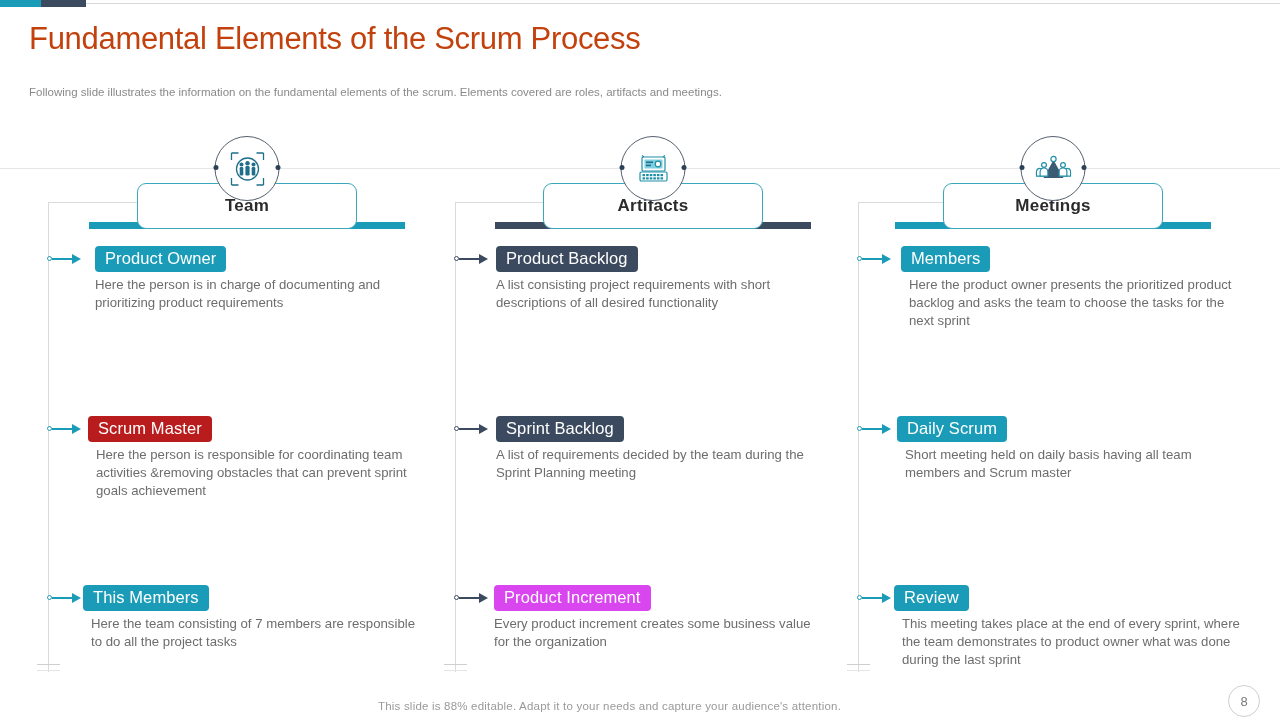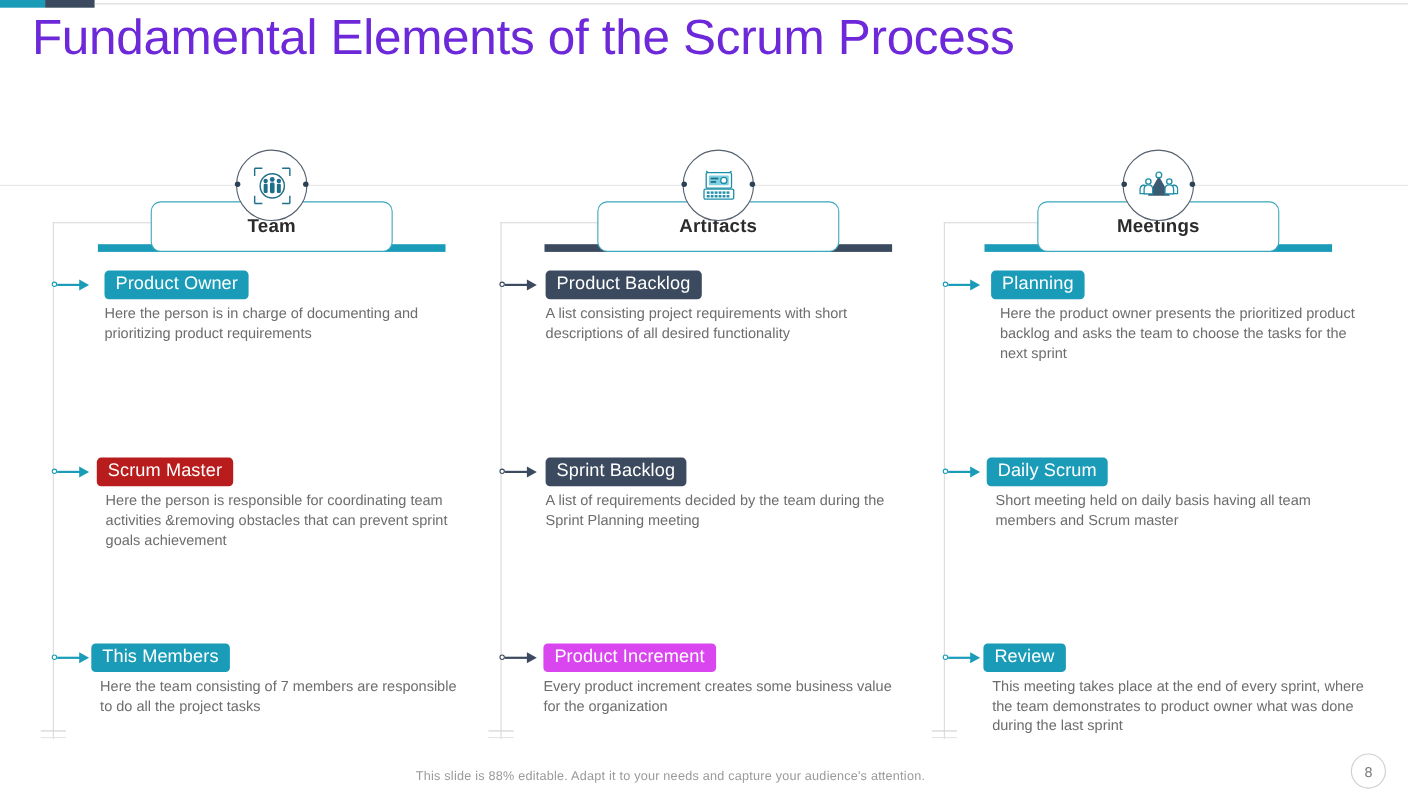--- a/index.html
+++ b/index.html
@@ -10,22 +10,22 @@
   .slide{position:absolute;inset:0;}
 
   
   .topbar{position:absolute;top:0;left:0;width:1280px;height:7px;}
   .topbar .seg-teal{position:absolute;left:0;top:0;width:41px;height:7px;background:#1a9cb8;}
   .topbar .seg-navy{position:absolute;left:41px;top:0;width:45px;height:7px;background:#3b4a5e;}
   .topbar .seg-line{position:absolute;left:86px;top:3px;width:1194px;height:1px;background:#d8d8d8;}
 
   
   .title{
-    position:absolute;left:29px;top:10px;width:1100px;
-    font-size:45px;font-weight:400;color:#6d28d9;letter-spacing:-0.3px;
+    position:absolute;left:29px;top:23px;width:1100px;
+    font-size:31px;font-weight:400;color:#c2410c;letter-spacing:-0.3px;
     line-height:1.05;white-space:nowrap;
   }
   .subtitle{
     position:absolute;left:29px;top:85px;width:1150px;
     font-size:11.5px;color:#8a8a8a;line-height:1.35;
   }
 
   
   .hrule{position:absolute;left:0;top:168px;width:1280px;height:1px;background:#e6e6e6;}
 
@@ -104,20 +104,21 @@
 
 <div class="slide">
 
   <div class="topbar">
     <div class="seg-teal"></div>
     <div class="seg-navy"></div>
     <div class="seg-line"></div>
   </div>
 
   <div class="title">Fundamental Elements of the Scrum Process</div>
+  <div class="subtitle">Following slide illustrates the information on the fundamental elements of the scrum. Elements covered are roles, artifacts and meetings.</div>
 
   <div class="hrule"></div>
 
   <div class="col-head" style="left:89px;width:316px;">
     <div class="circle">
       <div class="dot l"></div>
       <div class="dot r"></div>
       <svg width="38" height="38" viewBox="0 0 38 38" aria-hidden="true">
         <g fill="none" stroke="#1f6f8b" stroke-width="1.3">
           <path d="M3 3h7M3 3v7M35 3h-7M35 3v7M3 35h7M3 35v-7M35 35h-7M35 35v-7"></path>
@@ -283,21 +284,21 @@
     <div class="shaft"></div>
     <div class="head"></div>
   </div>
   <div class="arrow" style="left:857px;top:592px;color:#1a9cb8;">
     <div class="ring"></div>
     <div class="shaft"></div>
     <div class="head"></div>
   </div>
 
   <div class="item" style="left:901px;top:246px;width:350px;">
-    <span class="item-chip" style="background:#1a9cb8;">Planning</span>
+    <span class="item-chip" style="background:#1a9cb8;">Members</span>
     <div class="item-desc indent">Here the product owner presents the prioritized product backlog and asks the team to choose the tasks for the next sprint</div>
   </div>
   <div class="item" style="left:897px;top:416px;width:350px;">
     <span class="item-chip" style="background:#1a9cb8;">Daily Scrum</span>
     <div class="item-desc indent">Short meeting held on daily basis having all team members and Scrum master</div>
   </div>
   <div class="item" style="left:894px;top:585px;width:350px;">
     <span class="item-chip" style="background:#1a9cb8;">Review</span>
     <div class="item-desc indent">This meeting takes place at the end of every sprint, where the team demonstrates to product owner what was done during the last sprint</div>
   </div>

